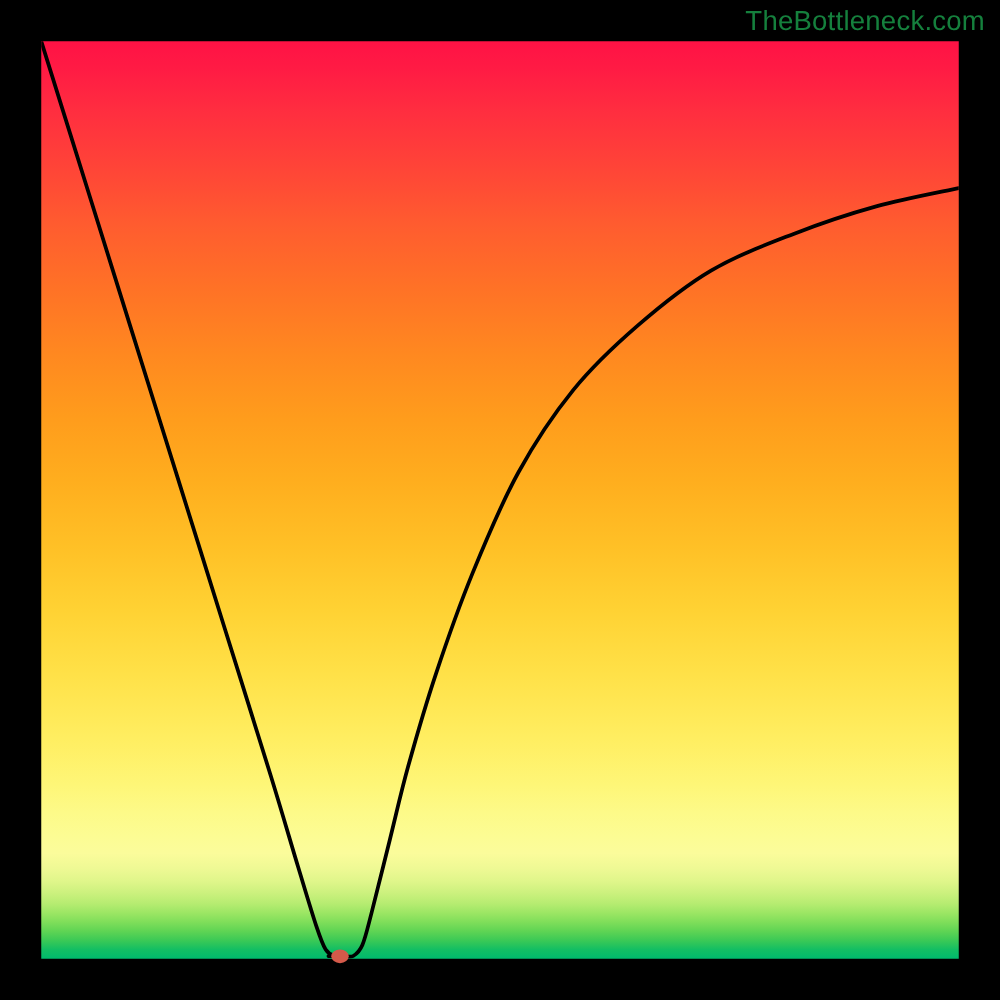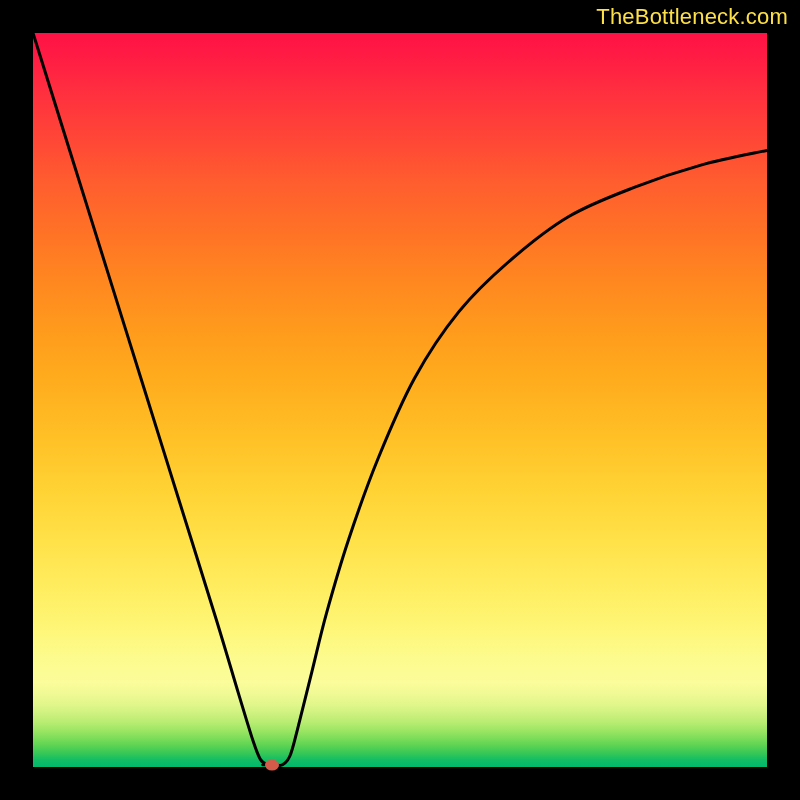--- a/index.html
+++ b/index.html
@@ -53,21 +53,21 @@
       #5fd454 97%,
       #3bc956 98%,
       #13be63 99%,
       #00b96d 100%
     );
   }
   .watermark {
     position: absolute;
     top: 4px;
     right: 12px;
-    color: #fde047;
+    color: #15803d;
     font-size: 22px;
     font-weight: 500;
     letter-spacing: 0.2px;
     z-index: 20;
   }
   svg.curve {
     position: absolute;
     left: 0;
     top: 0;
     width: 734px;

